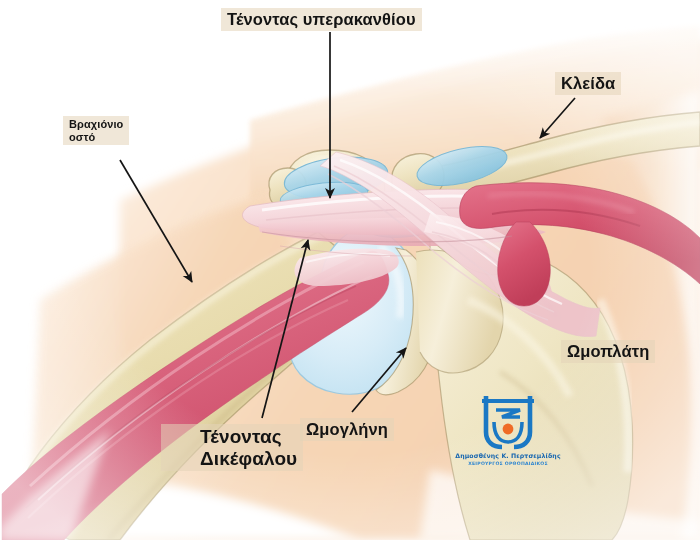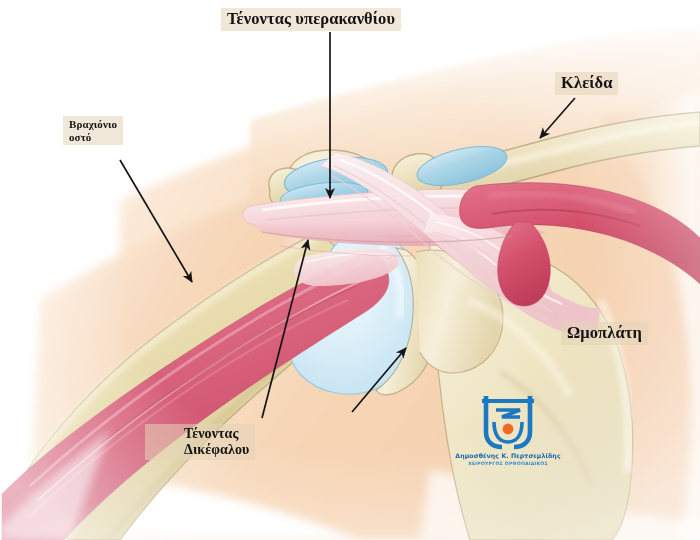--- a/index.html
+++ b/index.html
@@ -3,35 +3,35 @@
 <meta charset="utf-8">
 <style>
   html,body{margin:0;padding:0;background:#fff;}
   body{width:700px;height:540px;overflow:hidden;
        font-family:"DejaVu Sans","Liberation Sans",sans-serif;}
   #stage{position:relative;width:700px;height:540px;background:#ffffff;overflow:hidden;}
   #art{position:absolute;left:0;top:0;width:700px;height:540px;}
 
   .label{
     position:absolute;
-    font-family:Liberation Serif, serif;
+    font-family:Liberation Sans, sans-serif;
     font-weight:bold;
     color:#141414;
     line-height:1.14;
     background:rgba(228,211,184,0.55);
     padding:2px 6px;
     white-space:pre;
     letter-spacing:.1px;
   }
   .lbl-supraspinatus{left:221px;top:8px;font-size:16.5px;}
   .lbl-clavicle{left:543px;top:72px;font-size:16.5px;margin-left:12px;}
   .lbl-humerus{left:63px;top:116px;font-size:11px;}
-  .lbl-scapula{left:561px;top:322px;font-size:16.5px;}
+  .lbl-scapula{left:561px;top:340px;font-size:16.5px;}
   .lbl-glenoid{left:300px;top:418px;font-size:16.5px;}
-  .lbl-biceps{left:145px;top:424px;font-size:14px;padding-left:39px;}
+  .lbl-biceps{left:161px;top:424px;font-size:19px;padding-left:39px;}
 
   #logo{position:absolute;left:452px;top:392px;width:112px;height:88px;}
   .logo-name{
     position:absolute;left:0;top:60px;width:112px;text-align:center;
     font-size:6.2px;font-weight:bold;color:#1766b0;
     font-family:"DejaVu Sans","Liberation Sans",sans-serif;
     white-space:nowrap;letter-spacing:.1px;
   }
   .logo-sub{
     position:absolute;left:0;top:69px;width:112px;text-align:center;
@@ -295,20 +295,21 @@
 
   <div class="label lbl-supraspinatus">Τένοντας υπερακανθίου</div>
 
   <div class="label lbl-clavicle">Κλείδα</div>
 
   <div class="label lbl-humerus">Βραχιόνιο
 οστό</div>
 
   <div class="label lbl-scapula">Ωμοπλάτη</div>
 
+  <div class="label lbl-glenoid">Ωμογλήνη</div>
 
   <div class="label lbl-biceps">Τένοντας
 Δικέφαλου</div>
 
   <div id="logo">
     <svg viewBox="0 0 112 60" width="112" height="60">
       <g stroke="#1b78c4" fill="none" stroke-width="4.2">
 
         <line x1="30" y1="9" x2="82" y2="9"></line>
 

